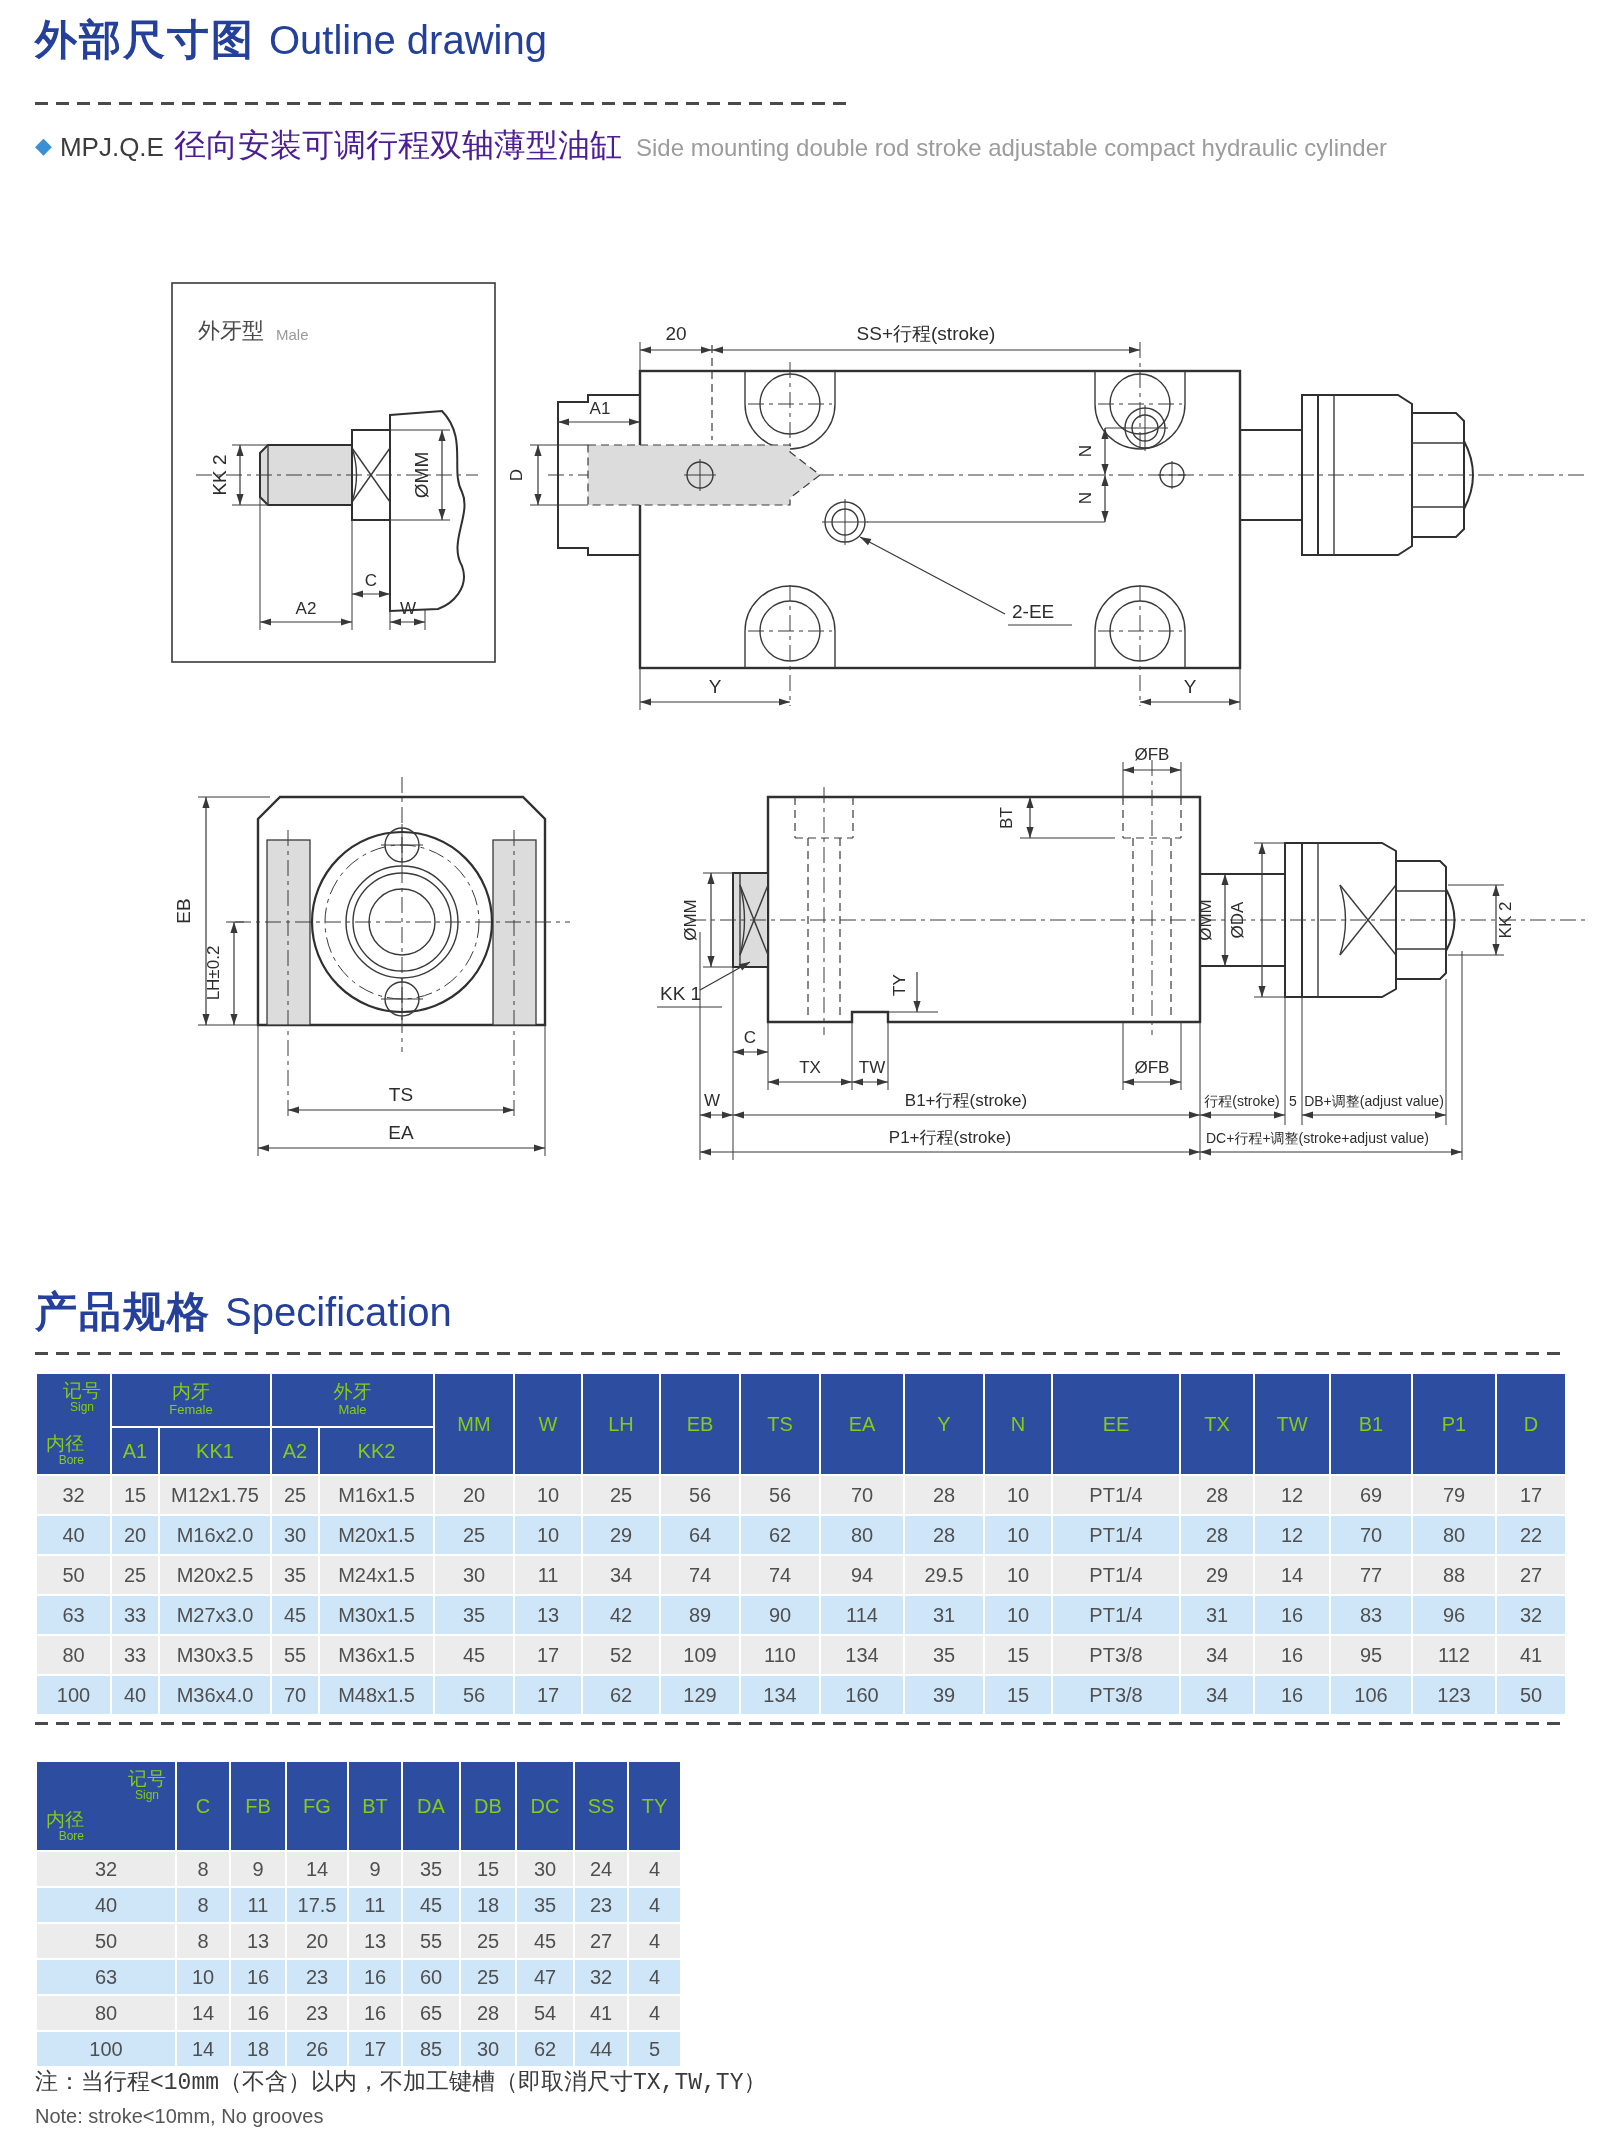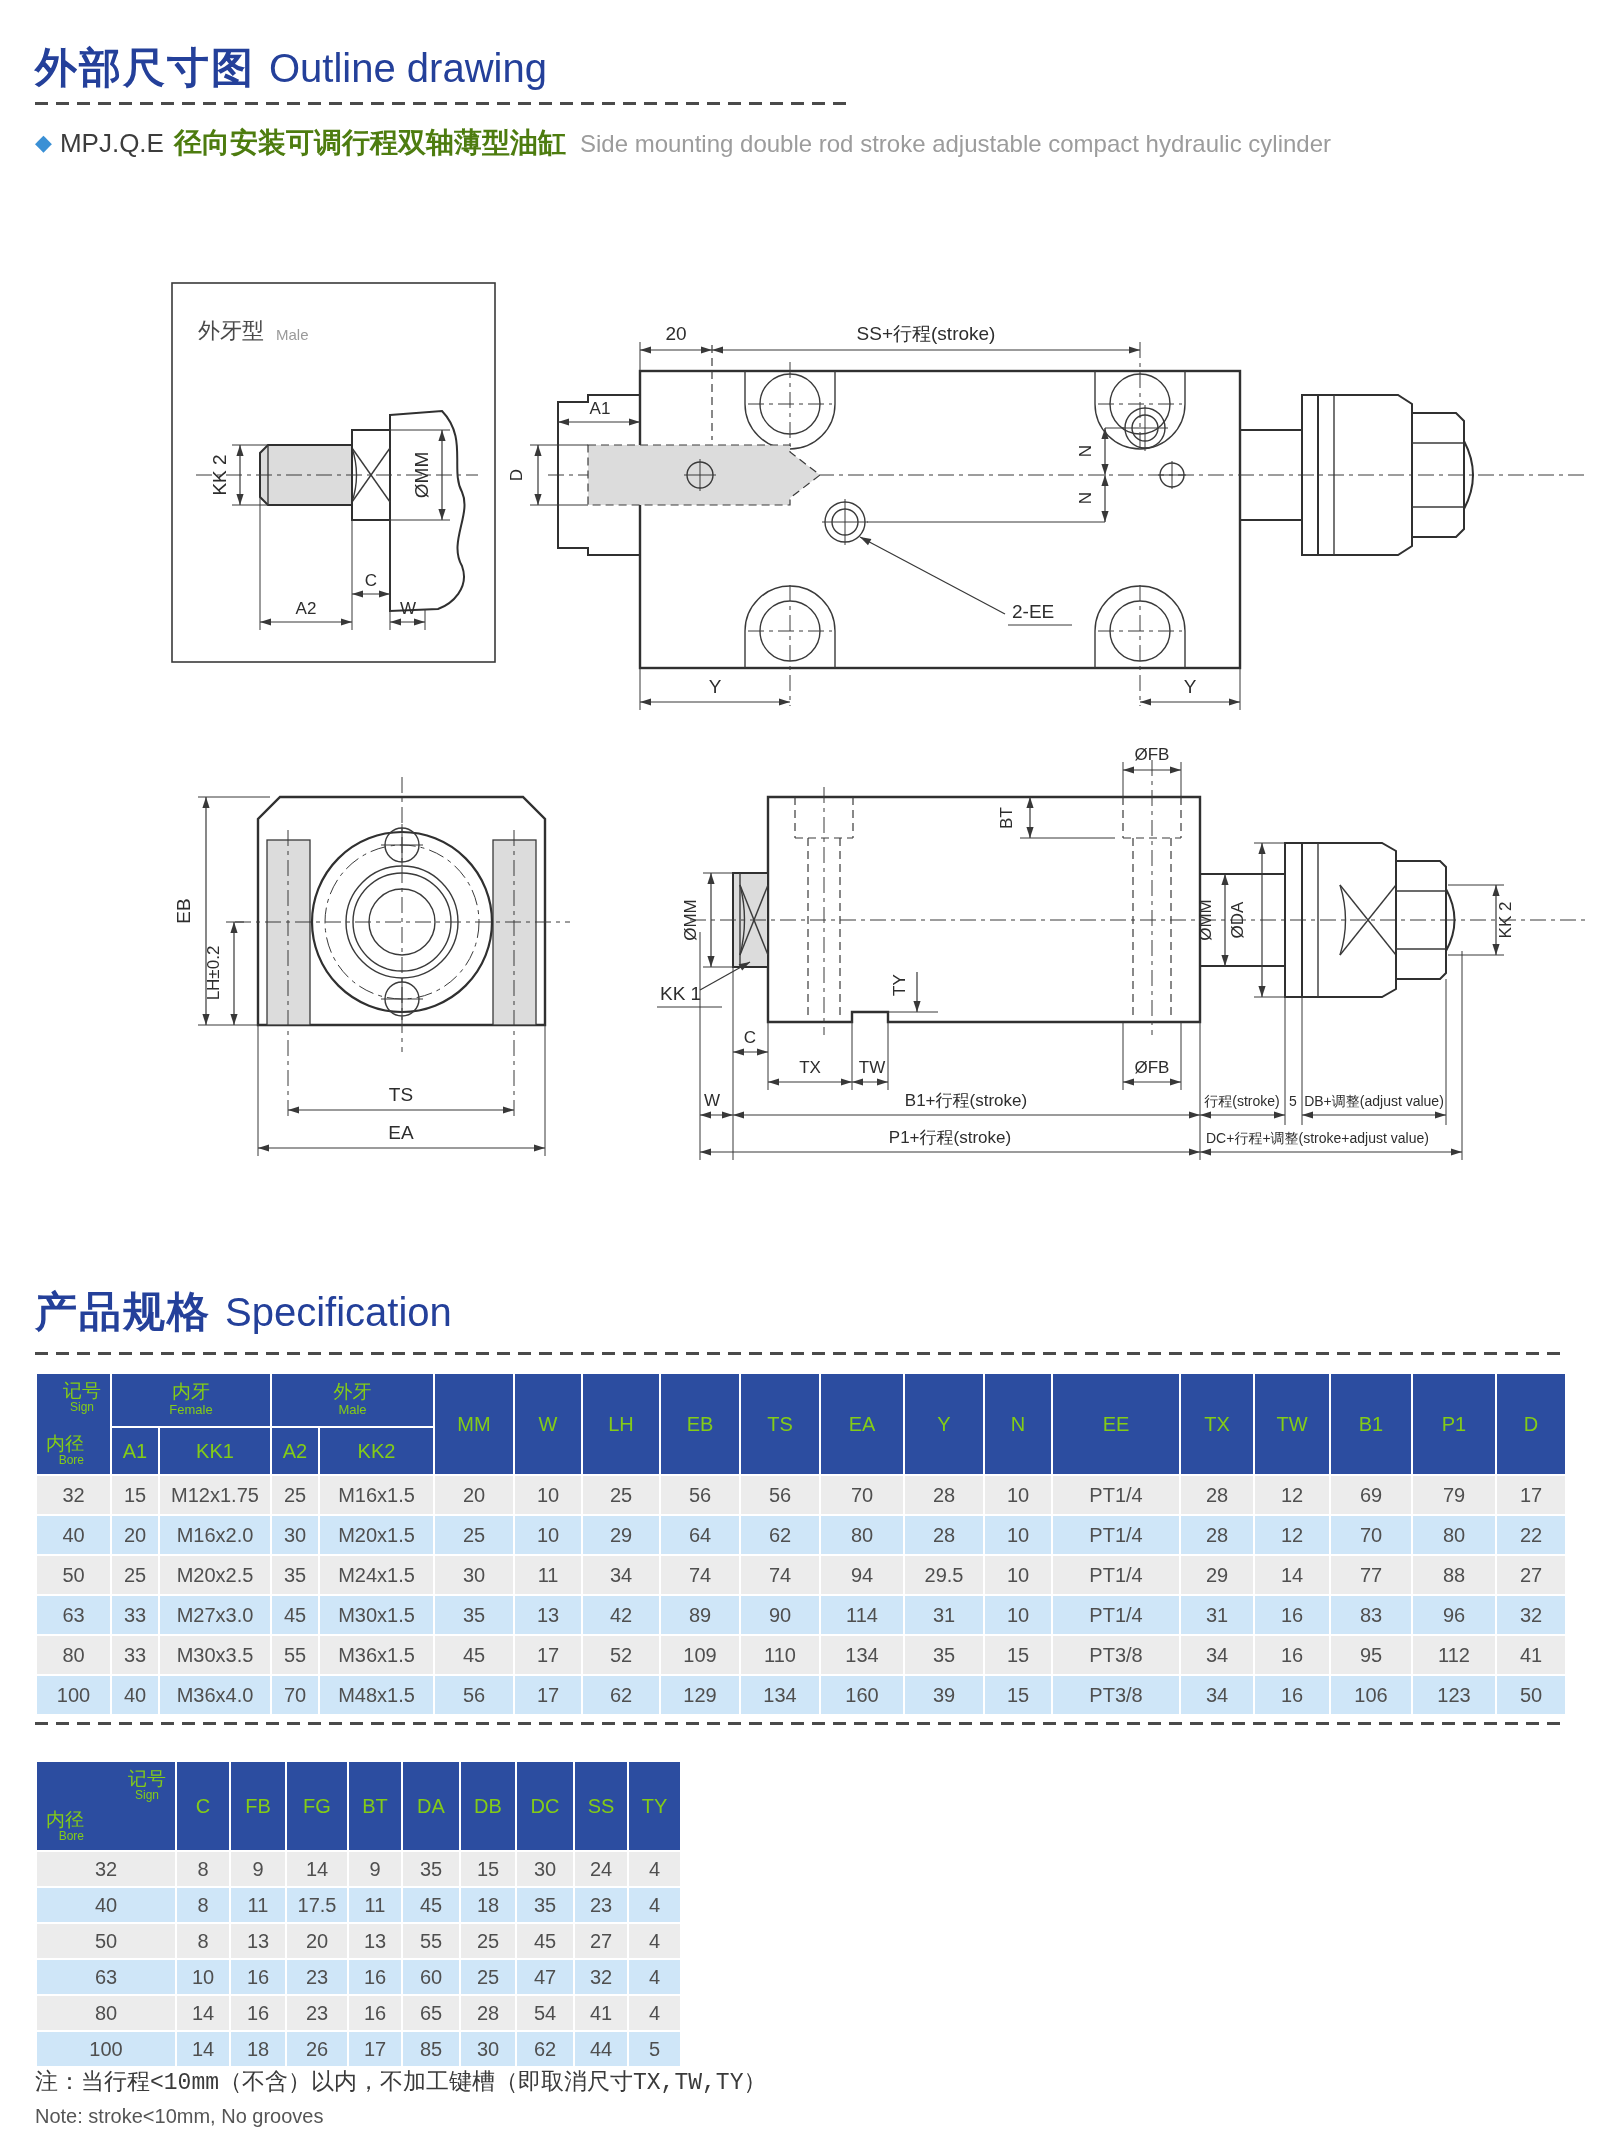--- a/index.html
+++ b/index.html
@@ -6,21 +6,21 @@
   #page{position:relative;width:1600px;height:2151px;background:#fff;overflow:hidden;}
 
   
   .sec-title{position:absolute;left:35px;display:flex;align-items:baseline;gap:14px;color:#24409a;}
   .sec-title .zh{font-size:42px;font-weight:bold;letter-spacing:2px;}
   .sec-title .en{font-size:40px;font-weight:400;}
   .dashline{position:absolute;height:3px;background:repeating-linear-gradient(90deg,#4a4a4a 0 13px,transparent 13px 21px);}
   .subtitle{position:absolute;left:35px;top:124px;display:flex;align-items:baseline;}
   .subtitle .diamond{color:#3a90d5;font-size:22px;margin-right:8px;align-self:center;}
   .subtitle .model{font-size:26px;color:#3c3c3c;font-weight:normal;margin-right:10px;}
-  .subtitle .zh{font-size:28px;color:#4d7c0f;font-weight:bold;}
+  .subtitle .zh{font-size:32px;color:#4c1d95;font-weight:normal;}
   .subtitle .en{font-size:24px;color:#9c9c9c;margin-left:14px;}
 
   
   #drawing{position:absolute;left:0;top:190px;}
   .out{fill:none;stroke:#303030;stroke-width:2.4;}
   .p2{fill:none;stroke:#303030;stroke-width:2;}
   .thin{fill:none;stroke:#3a3a3a;stroke-width:1.4;}
   .t1{fill:none;stroke:#3a3a3a;stroke-width:1;}
   .cl{fill:none;stroke:#3a3a3a;stroke-width:1;stroke-dasharray:16 5 4 5;}
   .hid{fill:none;stroke:#3a3a3a;stroke-width:1.2;stroke-dasharray:8 5;}
@@ -57,21 +57,21 @@
   
   .note{position:absolute;left:35px;top:2066px;}
   .note .n-zh{font-size:23px;color:#3a3a3a;margin-bottom:8px;font-family:Liberation Mono, monospace;}
   .note .n-en{font-size:20px;color:#555;}
 </style>
 </head>
 <body>
 
 <div id="page">
 
-  <div class="sec-title" style="top:40px">
+  <div class="sec-title" style="top:12px">
     <span class="zh">外部尺寸图</span>
     <span class="en">Outline drawing</span>
   </div>
   <div class="dashline" style="left:35px;top:102px;width:812px;"></div>
   <div class="subtitle">
     <span class="diamond">◆</span>
     <span class="model">MPJ.Q.E</span>
     <span class="zh">径向安装可调行程双轴薄型油缸</span>
     <span class="en">Side mounting double rod stroke adjustable compact hydraulic cylinder</span>
   </div>

